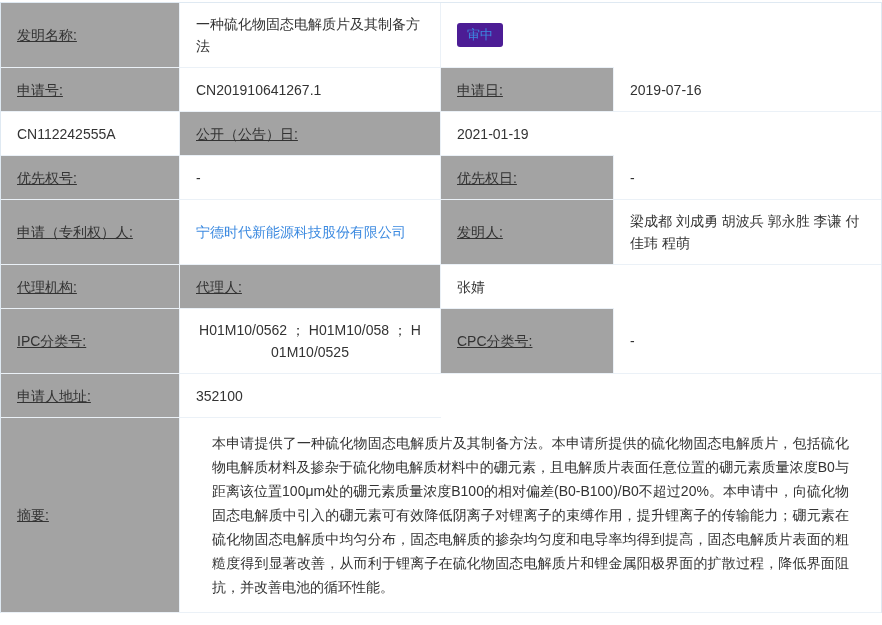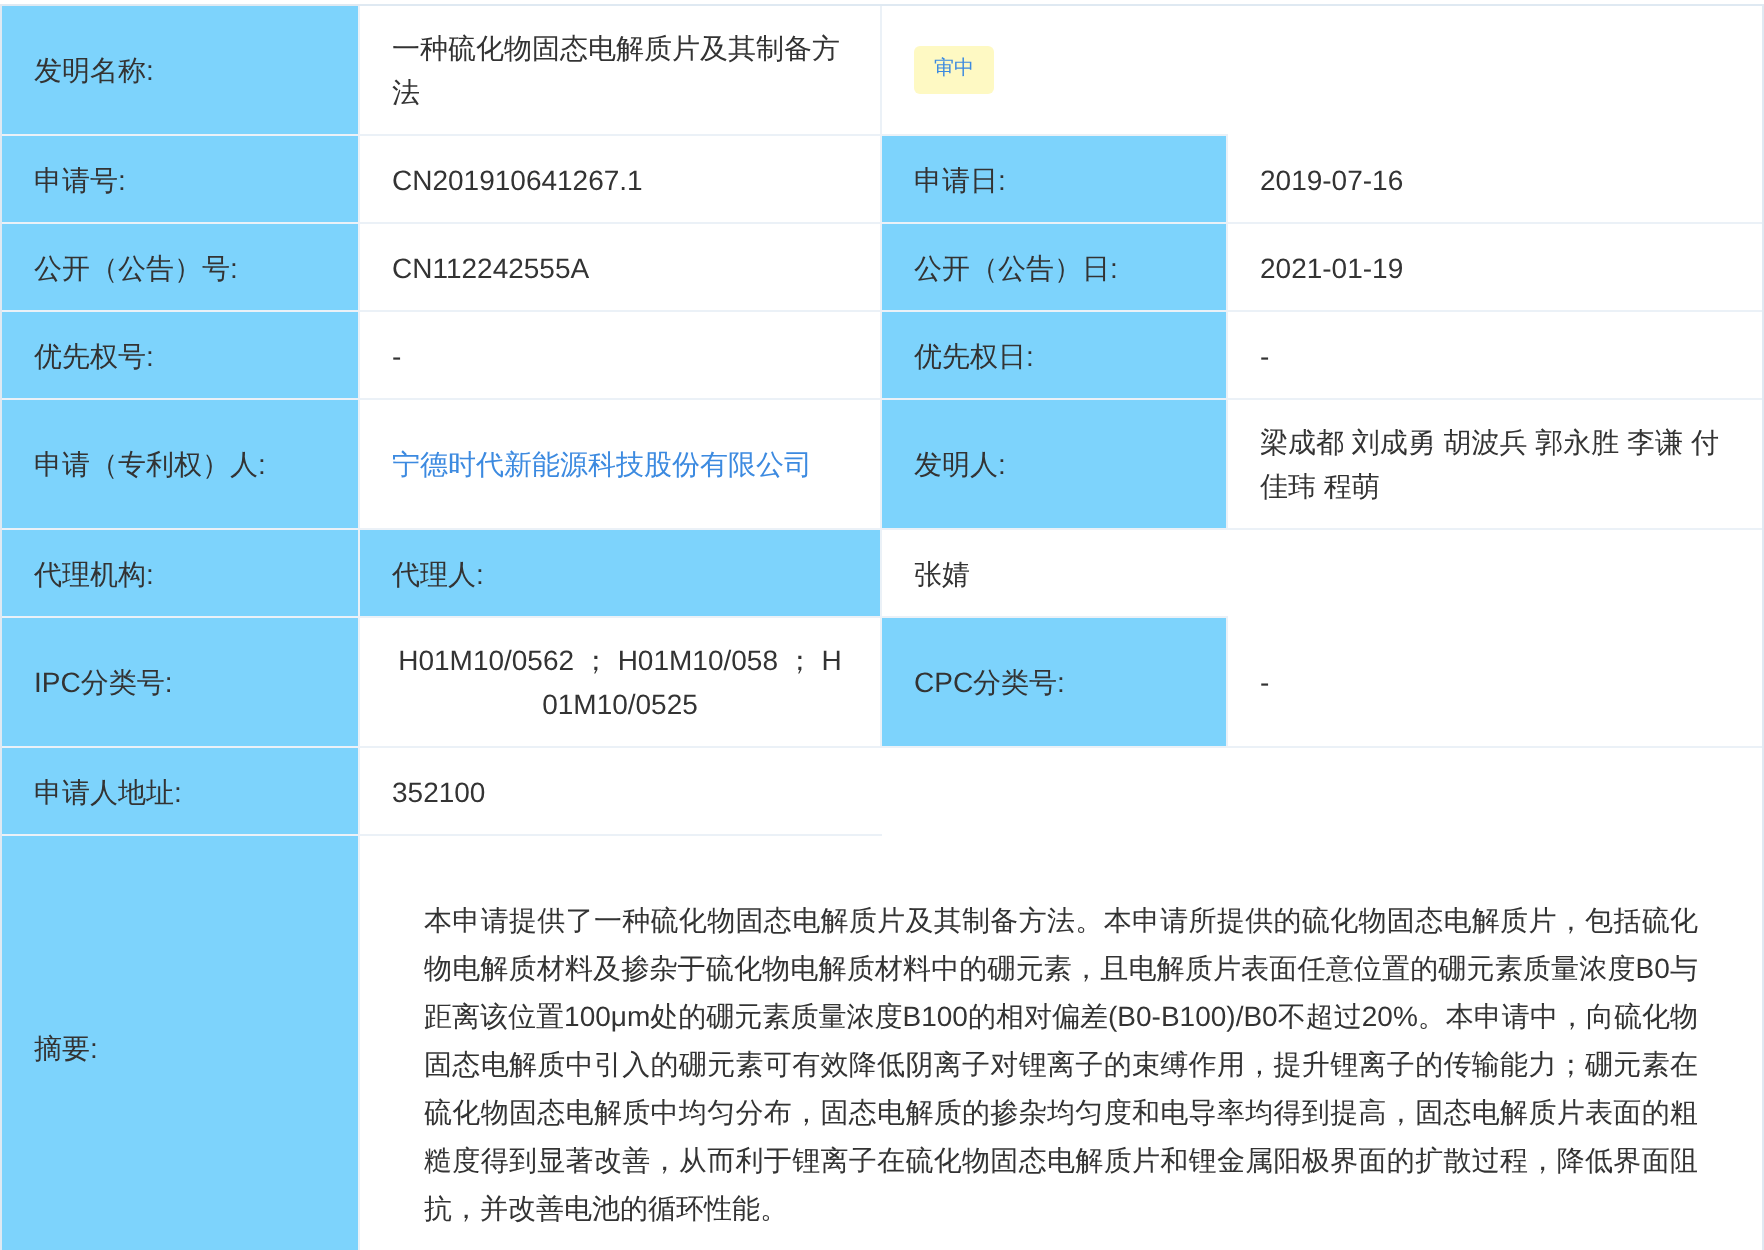--- a/index.html
+++ b/index.html
@@ -29,46 +29,46 @@
     display: flex;
     align-items: center;
     padding: 10px 16px;
     min-height: 44px;
     line-height: 22px;
     border-bottom: 1px solid #ebf1f7;
     border-right: 1px solid #ebf1f7;
   }
   .row .cell:last-child { border-right: none; }
   .cell.label {
-    background: #7dd3fc;
+    background: #a3a3a3;
     color: #333333;
+    text-decoration: underline;
   }
   .cell.value { background: #ffffff; }
   .cell.break { word-break: break-all; text-align: center; }
   a.link {
     color: #3c8ae0;
     text-decoration: none;
     cursor: pointer;
     text-align: right;
   }
   .badge {
     display: inline-block;
-    background: #fef9c3;
+    background: #4c1d95;
     color: #3c8ae0;
-    font-size: 10px;
+    font-size: 13px;
     line-height: 18px;
     padding: 3px 10px;
     border-radius: 3px;
   }
   .abstract-value {
     display: block;
     padding: 3px 16px;
     line-height: 24px;
     text-align: justify;
-    margin-top: 17px;
   }
 </style>
 </head>
 <body>
 
 <div class="patent-table">
 
   <div class="row">
     <div class="cell label">发明名称:</div>
     <div class="cell value">一种硫化物固态电解质片及其制备方法</div>
@@ -78,21 +78,20 @@
   </div>
 
   <div class="row">
     <div class="cell label">申请号:</div>
     <div class="cell value">CN201910641267.1</div>
     <div class="cell label">申请日:</div>
     <div class="cell value">2019-07-16</div>
   </div>
 
   <div class="row">
-    <div class="cell label">公开（公告）号:</div>
     <div class="cell value">CN112242555A</div>
     <div class="cell label">公开（公告）日:</div>
     <div class="cell value">2021-01-19</div>
   </div>
 
   <div class="row">
     <div class="cell label">优先权号:</div>
     <div class="cell value">-</div>
     <div class="cell label">优先权日:</div>
     <div class="cell value">-</div>

